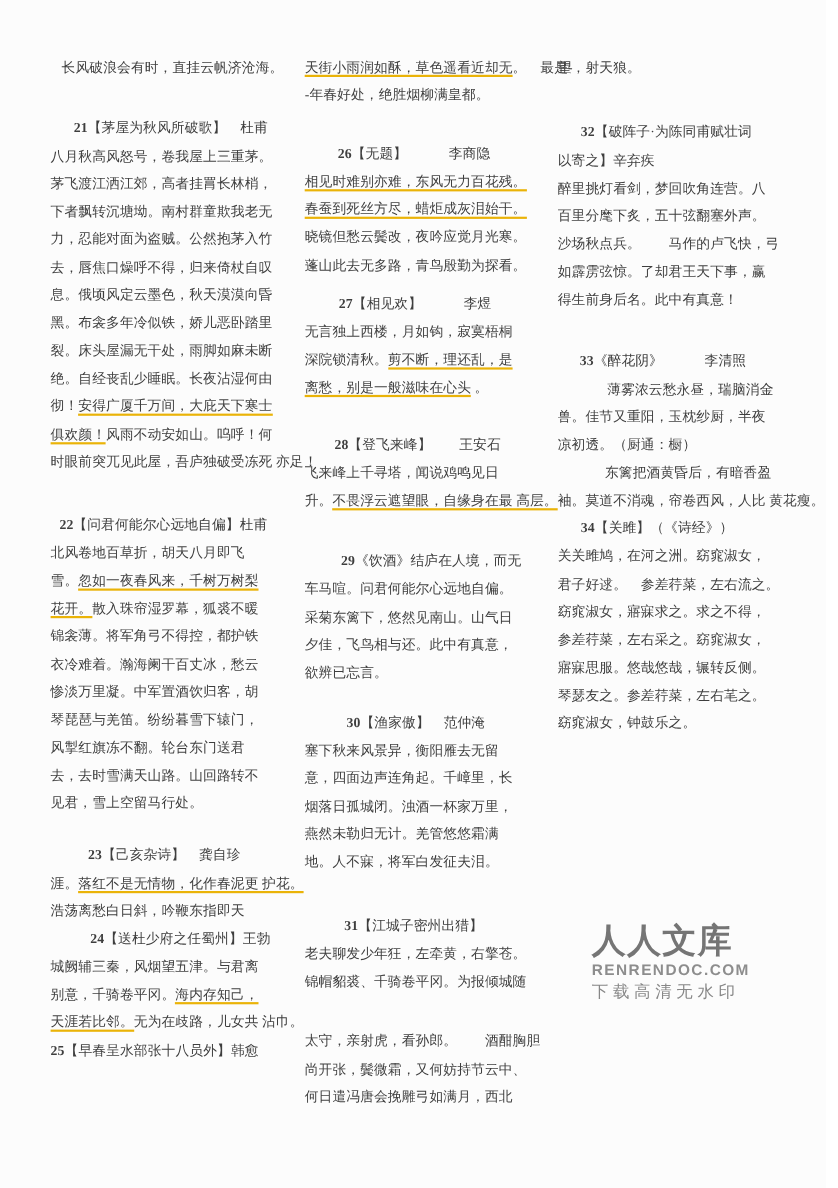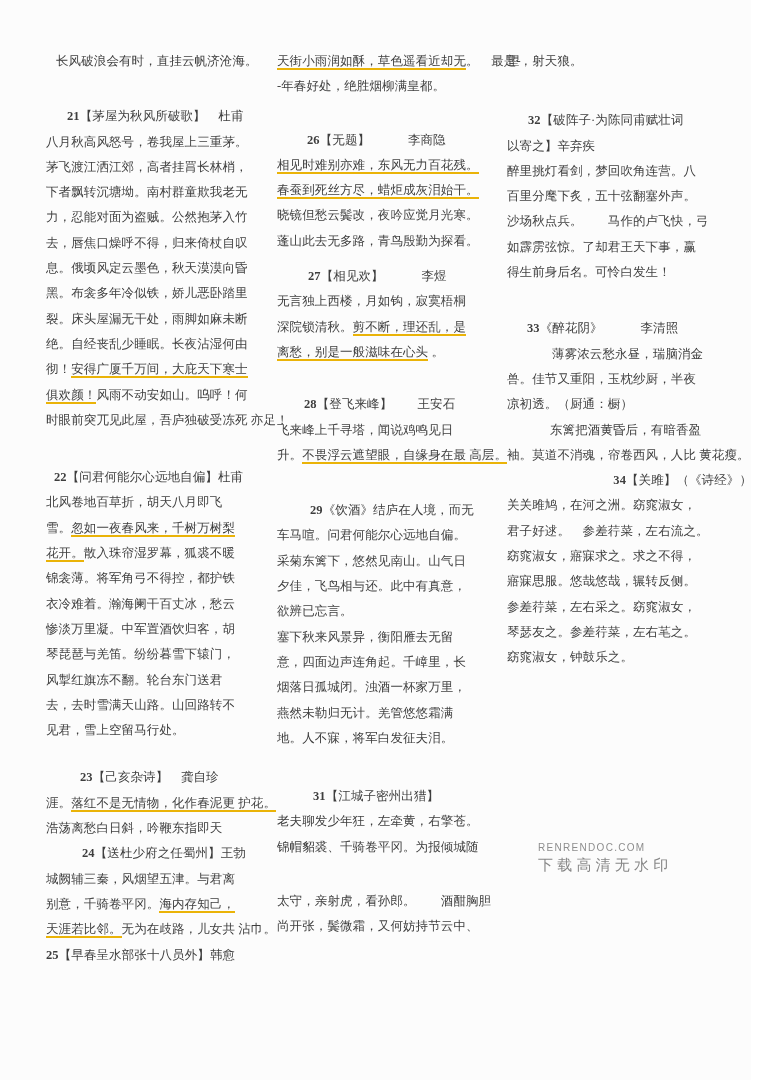--- a/index.html
+++ b/index.html
@@ -38,22 +38,22 @@
   .wm-title {
     font-size: 31px;
     font-weight: bold;
     line-height: 1.0;
     letter-spacing: 1px;
     color: #757575;
     font-family: "Liberation Serif", "DejaVu Serif", serif;
   }
   .wm-domain {
     margin-top: 3px;
-    font-size: 10px;
-    font-weight: normal;
+    font-size: 14px;
+    font-weight: bold;
     letter-spacing: 1.3px;
     color: #8d8d8d;
     font-family: "Liberation Sans", "DejaVu Sans", sans-serif;
   }
   .wm-tagline {
     margin-top: 3px;
     font-size: 15px;
     letter-spacing: 4.2px;
     color: #878787;
     font-family: "Liberation Sans", "DejaVu Sans", sans-serif;
@@ -111,53 +111,56 @@
       <div class="line"><span class="">深院锁清秋。</span><span class="seg-u ">剪不断，理还乱，是</span></div>
       <div class="line"><span class="seg-u ">离愁，别是一般滋味在心头</span><span class=""> 。</span></div>
       <div class="line" style="margin-top: 27px; padding-left: 27px;"><span class="seg-b">28</span><span class="">【登飞来峰】　　王安石</span></div>
       <div class="line"><span class="">飞来峰上千寻塔，闻说鸡鸣见日</span></div>
       <div class="line"><span class="">升。</span><span class="seg-u ">不畏浮云遮望眼，自缘身在最 高层。</span></div>
       <div class="line" style="margin-top: 30px; padding-left: 33px;"><span class="seg-b">29</span><span class="">《饮酒》结庐在人境，而无</span></div>
       <div class="line"><span class="">车马喧。问君何能尔心远地自偏。</span></div>
       <div class="line"><span class="">采菊东篱下，悠然见南山。山气日</span></div>
       <div class="line"><span class="">夕佳，飞鸟相与还。此中有真意，</span></div>
       <div class="line"><span class="">欲辨已忘言。</span></div>
+      <div class="line" style="margin-top: 20px; padding-left: 38px;"><span class="seg-b">30</span><span class="">【渔家傲】　范仲淹</span></div>
       <div class="line"><span class="">塞下秋来风景异，衡阳雁去无留</span></div>
       <div class="line"><span class="">意，四面边声连角起。千嶂里，长</span></div>
       <div class="line"><span class="">烟落日孤城闭。浊酒一杯家万里，</span></div>
       <div class="line"><span class="">燕然未勒归无计。羌管悠悠霜满</span></div>
       <div class="line"><span class="">地。人不寐，将军白发征夫泪。</span></div>
       <div class="line" style="margin-top: 33px; padding-left: 36px;"><span class="seg-b">31</span><span class="">【江城子密州出猎】</span></div>
       <div class="line"><span class="">老夫聊发少年狂，左牵黄，右擎苍。</span></div>
       <div class="line"><span class="">锦帽貂裘、千骑卷平冈。为报倾城随</span></div>
       <div class="line" style="margin-top: 29px;"><span class="">太守，亲射虎，看孙郎。　　酒酣胸胆</span></div>
       <div class="line"><span class="">尚开张，鬓微霜，又何妨持节云中、</span></div>
+      <div class="line"><span class="">何日遣冯唐会挽雕弓如满月，西北</span></div>
     </div>
   <div class="col" id="col3">
       <div class="line"><span class="">望，射天狼。</span></div>
       <div class="line" style="margin-top: 34px; padding-left: 21px;"><span class="seg-b">32</span><span class="">【破阵子·为陈同甫赋壮词</span></div>
       <div class="line"><span class="">以寄之】辛弃疾</span></div>
       <div class="line"><span class="">醉里挑灯看剑，梦回吹角连营。八</span></div>
       <div class="line"><span class="">百里分麾下炙，五十弦翻塞外声。</span></div>
       <div class="line"><span class="">沙场秋点兵。　　马作的卢飞快，弓</span></div>
       <div class="line"><span class="">如霹雳弦惊。了却君王天下事，赢</span></div>
-      <div class="line"><span class="">得生前身后名。可怜白发生！</span></div>
+      <div class="line"><span class="">得生前身后名。此中有真意！</span></div>
       <div class="line" style="margin-top: 31px; padding-left: 20px;"><span class="seg-b">33</span><span class="">《醉花阴》　　　李清照</span></div>
       <div class="line" style="padding-left: 45px;"><span class="">薄雾浓云愁永昼，瑞脑消金</span></div>
       <div class="line"><span class="">兽。佳节又重阳，玉枕纱厨，半夜</span></div>
       <div class="line"><span class="">凉初透。（厨通：橱）</span></div>
       <div class="line" style="padding-left: 43px;"><span class="">东篱把酒黄昏后，有暗香盈</span></div>
       <div class="line"><span class="">袖。莫道不消魂，帘卷西风，人比 黄花瘦。</span></div>
-      <div class="line" style="padding-left: 21px; text-align: right;"><span class="seg-b">34</span><span class="">【关雎】（《诗经》）</span></div>
+      <div class="line" style="padding-left: 21px;"><span class="seg-b">34</span><span class="">【关雎】（《诗经》）</span></div>
       <div class="line"><span class="">关关雎鸠，在河之洲。窈窕淑女，</span></div>
       <div class="line"><span class="">君子好逑。　参差荇菜，左右流之。</span></div>
       <div class="line"><span class="">窈窕淑女，寤寐求之。求之不得，</span></div>
+      <div class="line"><span class="">参差荇菜，左右采之。窈窕淑女，</span></div>
       <div class="line"><span class="">寤寐思服。悠哉悠哉，辗转反侧。</span></div>
-      <div class="line"><span class="">参差荇菜，左右采之。窈窕淑女，</span></div>
       <div class="line"><span class="">琴瑟友之。参差荇菜，左右芼之。</span></div>
       <div class="line"><span class="">窈窕淑女，钟鼓乐之。</span></div>
     </div>
 
   <div class="watermark">
+    <div class="wm-title">人人文库</div>
     <div class="wm-domain">RENRENDOC.COM</div>
     <div class="wm-tagline">下载高清无水印</div>
   </div>
 </div>
 
 </body></html>

